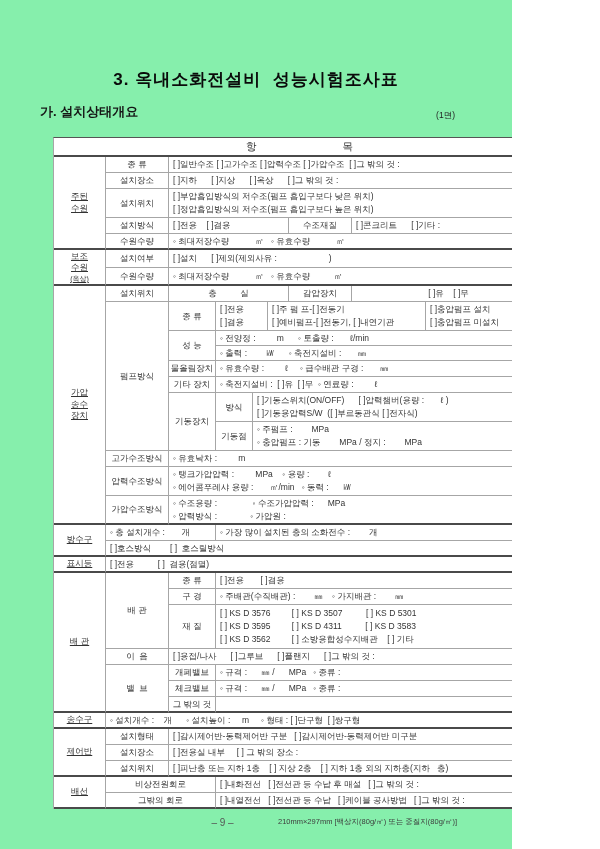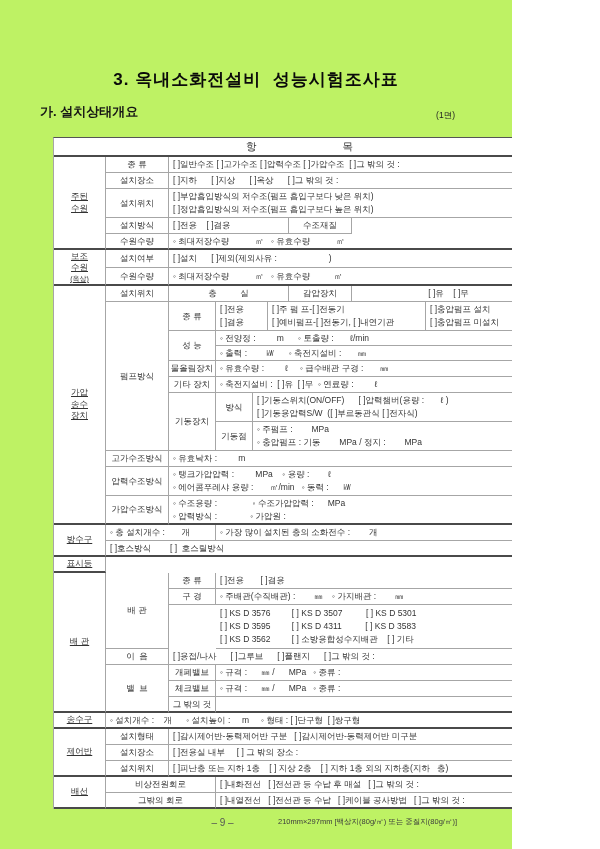--- a/index.html
+++ b/index.html
@@ -1,16 +1,16 @@
 <!DOCTYPE html>
 <html><head>
 <meta charset="utf-8">
 <style>
   html,body{margin:0;padding:0;background:#ffffff;}
-  .page{position:relative;width:512px;height:849px;background:#bef264;overflow:hidden;
+  .page{position:relative;width:512px;height:849px;background:#86efac;overflow:hidden;
         font-family:"Liberation Sans","DejaVu Sans",sans-serif;color:#2b2b2b;}
   .title{position:absolute;top:68px;left:0;width:100%;text-align:center;
          font-size:17px;font-weight:bold;color:#0a0a0a;letter-spacing:1px;white-space:pre;}
   .subhead{position:absolute;top:103px;left:40px;font-size:13px;font-weight:bold;color:#151515;}
   .pagenote{position:absolute;top:110px;right:57px;font-size:8.5px;font-weight:normal;color:#222;}
   .ftable{position:absolute;top:137px;left:53px;display:grid;background:#fff;
           grid-template-columns:52px 63px 47px 37px 15px 21px 63px 74px 120px;
           grid-template-rows:19px 16px 16px 29px 16px 16px 18px 18px 16px 29px 15px 15px 16px 16px 29px 29px 16px 29px 29px 16px 16px 16px 16px 16px 44px 16px 16px 16px 16px 16px 16px 16px 16px 16px 16px;
           border-top:1px solid #555;border-left:1px solid #a6a6a6;}
   .c{border-right:1px solid #a6a6a6;border-bottom:1px solid #a6a6a6;
@@ -47,20 +47,21 @@
     <div class="c lab" style="grid-area:2/2/3/3">종 류</div>
     <div class="c con" style="grid-area:2/3/3/10">[ ]일반수조 [ ]고가수조 [ ]압력수조 [ ]가압수조  [ ]그 밖의 것 :</div>
     <div class="c lab" style="grid-area:3/2/4/3">설치장소</div>
     <div class="c con" style="grid-area:3/3/4/10">[ ]지하      [ ]지상      [ ]옥상      [ ]그 밖의 것 :</div>
     <div class="c lab" style="grid-area:4/2/5/3">설치위치</div>
     <div class="c con" style="grid-area:4/3/5/10">[ ]부압흡입방식의 저수조(펌프 흡입구보다 낮은 위치)
 [ ]정압흡입방식의 저수조(펌프 흡입구보다 높은 위치)</div>
     <div class="c lab" style="grid-area:5/2/6/3">설치방식</div>
     <div class="c con" style="grid-area:5/3/6/7">[ ]전용    [ ]겸용</div>
     <div class="c lab" style="grid-area:5/7/6/8">수조재질</div>
+    <div class="c con" style="grid-area:5/8/6/10">[ ]콘크리트      [ ]기타 :</div>
     <div class="c lab sb" style="grid-area:6/2/7/3">수원수량</div>
     <div class="c con sb" style="grid-area:6/3/7/10">◦ 최대저장수량           ㎥   ◦ 유효수량           ㎥</div>
 
     <div class="c grp sb" style="grid-area:7/1/9/2">
       <span style="white-space:pre-line">보조
 수원</span>
       <span class="sub">(옥상)</span>
     </div>
     <div class="c lab" style="grid-area:7/2/8/3">설치여부</div>
     <div class="c con" style="grid-area:7/3/8/10">[ ]설치      [ ]제외(제외사유 :                      )</div>
@@ -106,27 +107,29 @@
     <div class="c lab sb" style="grid-area:19/2/20/3">가압수조방식</div>
     <div class="c con sb" style="grid-area:19/3/20/10">◦ 수조용량 :               ◦ 수조가압압력 :      MPa
 ◦ 압력방식 :              ◦ 가압원 :</div>
 
     <div class="c grp sb" style="grid-area:20/1/22/2">방수구</div>
     <div class="c con" style="grid-area:20/2/21/4">◦ 층 설치개수 :       개</div>
     <div class="c con" style="grid-area:20/4/21/10">◦ 가장 많이 설치된 층의 소화전수 :        개</div>
     <div class="c con sb" style="grid-area:21/2/22/10">[ ]호스방식        [ ]  호스릴방식</div>
 
     <div class="c grp sb" style="grid-area:22/1/23/2">표시등</div>
+    <div class="c con sb" style="grid-area:22/2/23/10">[ ]전용          [ ]  겸용(점멸)</div>
 
     <div class="c grp sb" style="grid-area:23/1/30/2">배 관</div>
     <div class="c lab" style="grid-area:23/2/26/3">배 관</div>
     <div class="c lab" style="grid-area:23/3/24/4">종 류</div>
     <div class="c con" style="grid-area:23/4/24/10">[ ]전용       [ ]겸용</div>
     <div class="c lab" style="grid-area:24/3/25/4">구 경</div>
     <div class="c con" style="grid-area:24/4/25/10">◦ 주배관(수직배관) :        ㎜    ◦ 가지배관 :        ㎜</div>
+    <div class="c lab" style="grid-area:25/3/26/4">재 질</div>
     <div class="c con" style="grid-area:25/4/26/10">[ ] KS D 3576         [ ] KS D 3507          [ ] KS D 5301
 [ ] KS D 3595         [ ] KS D 4311          [ ] KS D 3583
 [ ] KS D 3562         [ ] 소방용합성수지배관    [ ] 기타</div>
     <div class="c lab" style="grid-area:26/2/27/3">이  음</div>
     <div class="c lab sb" style="grid-area:27/2/30/3">밸  브</div>
     <div class="c con" style="grid-area:26/3/27/10">[ ]용접/나사      [ ]그루브      [ ]플랜지      [ ]그 밖의 것 :</div>
     <div class="c lab" style="grid-area:27/3/28/4">개폐밸브</div>
     <div class="c con" style="grid-area:27/4/28/10">◦ 규격 :      ㎜ /      MPa   ◦ 종류 :</div>
     <div class="c lab" style="grid-area:28/3/29/4">체크밸브</div>
     <div class="c con" style="grid-area:28/4/29/10">◦ 규격 :      ㎜ /      MPa   ◦ 종류 :</div>

